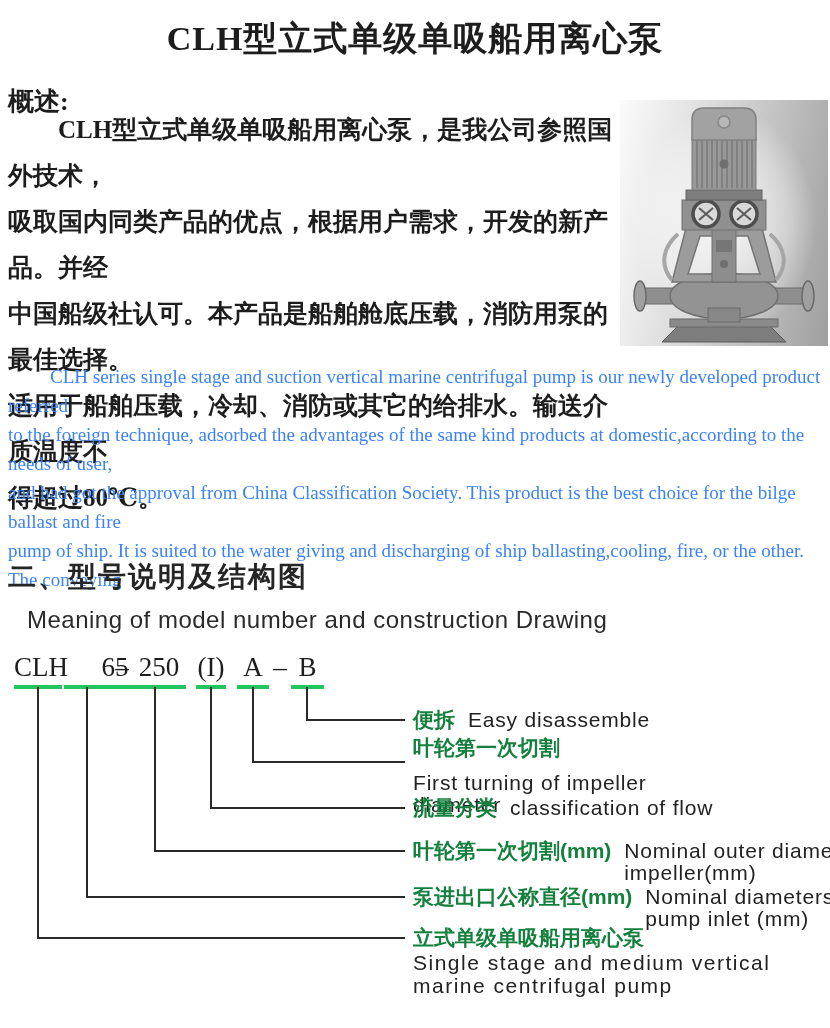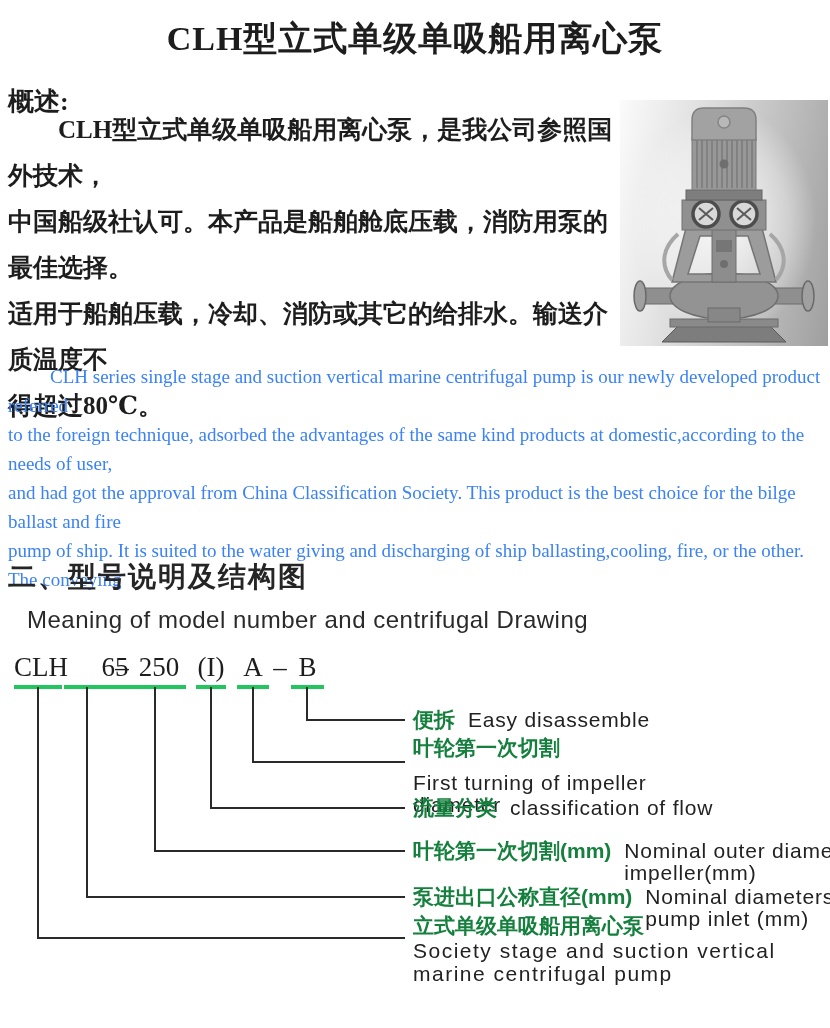--- a/index.html
+++ b/index.html
@@ -45,34 +45,35 @@
   .t-d2{left:270px;width:20px;}
   .t-b{left:291px;width:33px;}
 
   .lbl{position:absolute;left:413px;display:flex;align-items:flex-start;gap:13px;}
   .lbl .cn{font-family:"Liberation Sans","DejaVu Sans",sans-serif;
            font-size:21px;font-weight:600;line-height:22px;color:#15803d;white-space:nowrap;}
   .lbl .en{font-family:"Liberation Sans","DejaVu Sans",sans-serif;
            font-size:21px;line-height:22px;letter-spacing:.8px;color:#222;white-space:nowrap;}
   .lbl .en .e2{display:block;}
   .r1{top:64px;} .r2{top:92px;flex-direction:column;} .r3{top:152px;} .r4{top:195px;} .r5{top:241px;}
-  .r6{top:270px;flex-direction:column;gap:2px;}
+  .r6{top:282px;flex-direction:column;gap:2px;}
   .r6 .en{letter-spacing:1.5px;line-height:23px;}
 </style>
 </head>
 <body>
 
 <div class="page">
 
   <div class="page-title">CLH型立式单级单吸船用离心泵</div>
 
   <div class="overview-heading">概述:</div>
 
   <div class="cn-paragraph">
     <div class="ln">CLH型立式单级单吸船用离心泵，是我公司参照国外技术，</div>
+    <div class="ln">吸取国内同类产品的优点，根据用户需求，开发的新产品。并经</div>
     <div class="ln">中国船级社认可。本产品是船舶舱底压载，消防用泵的最佳选择。</div>
     <div class="ln">适用于船舶压载，冷却、消防或其它的给排水。输送介质温度不</div>
     <div class="ln">得超过80℃。</div>
   </div>
 
   <div class="photo-panel">
     <svg width="208" height="246" viewBox="0 0 208 246">
       <defs>
         <radialGradient id="halo" cx="50%" cy="50%" r="50%">
           <stop offset="0%" stop-color="#ffffff" stop-opacity="0.85"></stop>
@@ -120,21 +121,21 @@
   </div>
 
   <div class="en-paragraph">
     <div class="ln">CLH series single stage and suction vertical marine centrifugal pump is our newly developed product referred</div>
     <div class="ln">to the foreign technique, adsorbed the advantages of  the same kind products at domestic,according to the needs of user,</div>
     <div class="ln">and had got  the approval from China Classification Society. This product is the best choice for the bilge ballast and fire</div>
     <div class="ln">pump of ship. It is suited to the water giving and discharging of ship ballasting,cooling, fire,  or the other. The conveying</div>
   </div>
 
   <div class="section-heading">二、型号说明及结构图</div>
-  <div class="section-subtitle">Meaning of model number and centrifugal Drawing</div>
+  <div class="section-subtitle">Meaning of model number and construction Drawing</div>
 
   <div class="diagram">
 
     <span class="tok t-clh">CLH</span>
     <span class="tok t-65">65</span>
     <span class="tok dash t-d1">–</span>
     <span class="tok t-250">250</span>
     <span class="tok t-i">(I)</span>
     <span class="tok t-a">A</span>
     <span class="tok dash t-d2">–</span>
@@ -185,19 +186,19 @@
       <span class="cn">泵进出口公称直径(mm)</span>
       <span class="en">
         <span class="e1">Nominal diameters of</span>
         <span class="e2">pump inlet (mm)</span>
       </span>
     </div>
 
     <div class="lbl r6">
       <span class="cn">立式单级单吸船用离心泵</span>
       <span class="en">
-        <span class="e1">Society stage and suction vertical</span>
+        <span class="e1">Single stage and medium vertical</span>
         <span class="e2">marine centrifugal pump</span>
       </span>
     </div>
 
   </div>
 </div>
 
 </body></html>

